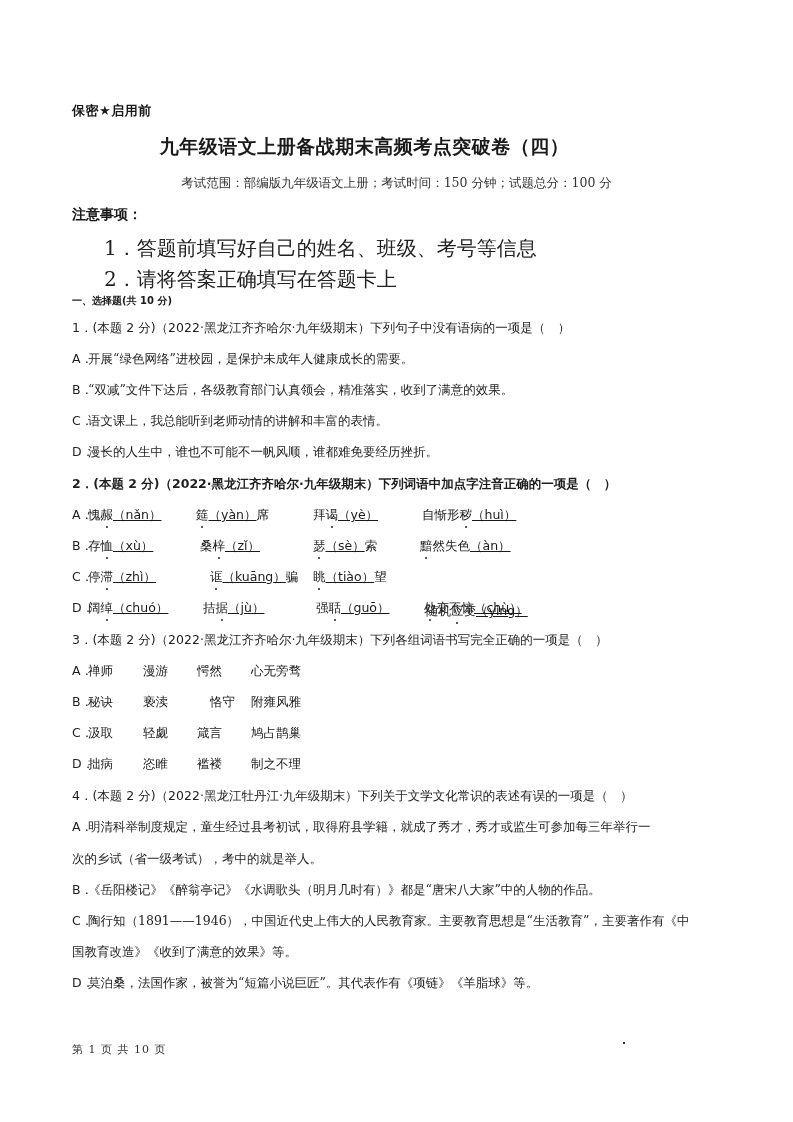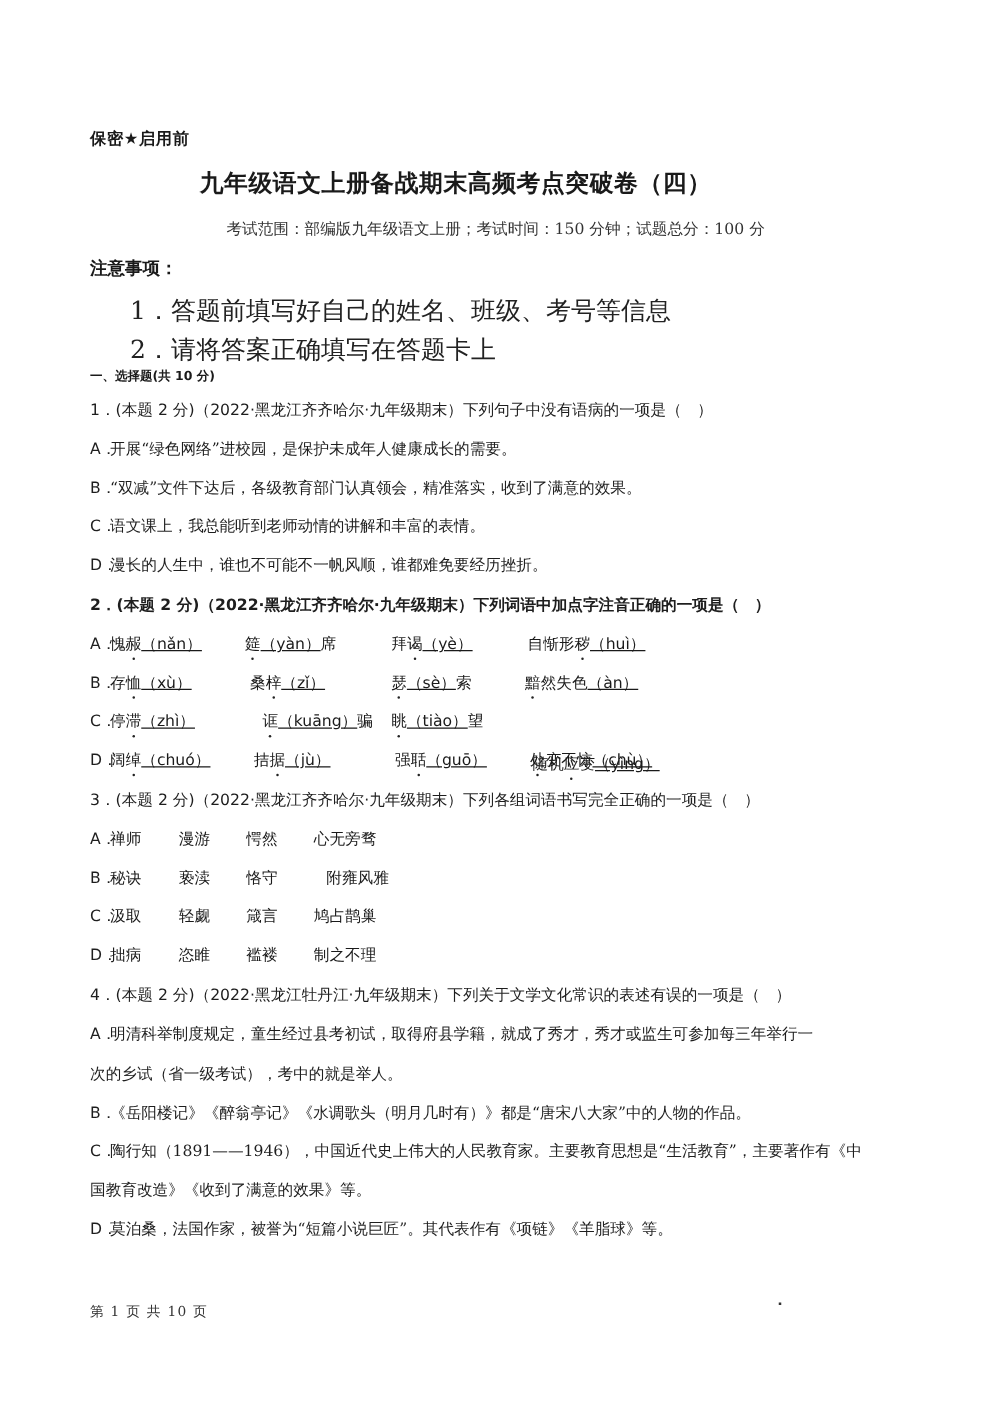--- a/index.html
+++ b/index.html
@@ -178,22 +178,22 @@
 
   <div class="abs q-line" style="top:663px;"><span class="opt-label">A．</span></div>
   <div class="col" style="left:88px; top:663px;">禅师</div>
   <div class="col" style="left:143px; top:663px;">漫游</div>
   <div class="col" style="left:197px; top:663px;">愕然</div>
   <div class="col" style="left:251px; top:663px;">心无旁骛</div>
 
   <div class="abs q-line" style="top:694px;"><span class="opt-label">B．</span></div>
   <div class="col" style="left:88px; top:694px;">秘诀</div>
   <div class="col" style="left:143px; top:694px;">亵渎</div>
-  <div class="col" style="left:197px; top:694px;">恪守</div>
-  <div class="col" style="left:261px; top:694px;">附雍风雅</div>
+  <div class="col" style="left:210px; top:694px;">恪守</div>
+  <div class="col" style="left:251px; top:694px;">附雍风雅</div>
 
   <div class="abs q-line" style="top:725px;"><span class="opt-label">C．</span></div>
   <div class="col" style="left:88px; top:725px;">汲取</div>
   <div class="col" style="left:143px; top:725px;">轻觑</div>
   <div class="col" style="left:197px; top:725px;">箴言</div>
   <div class="col" style="left:251px; top:725px;">鸠占鹊巢</div>
 
   <div class="abs q-line" style="top:756px;"><span class="opt-label">D．</span></div>
   <div class="col" style="left:88px; top:756px;">拙病</div>
   <div class="col" style="left:143px; top:756px;">恣睢</div>

